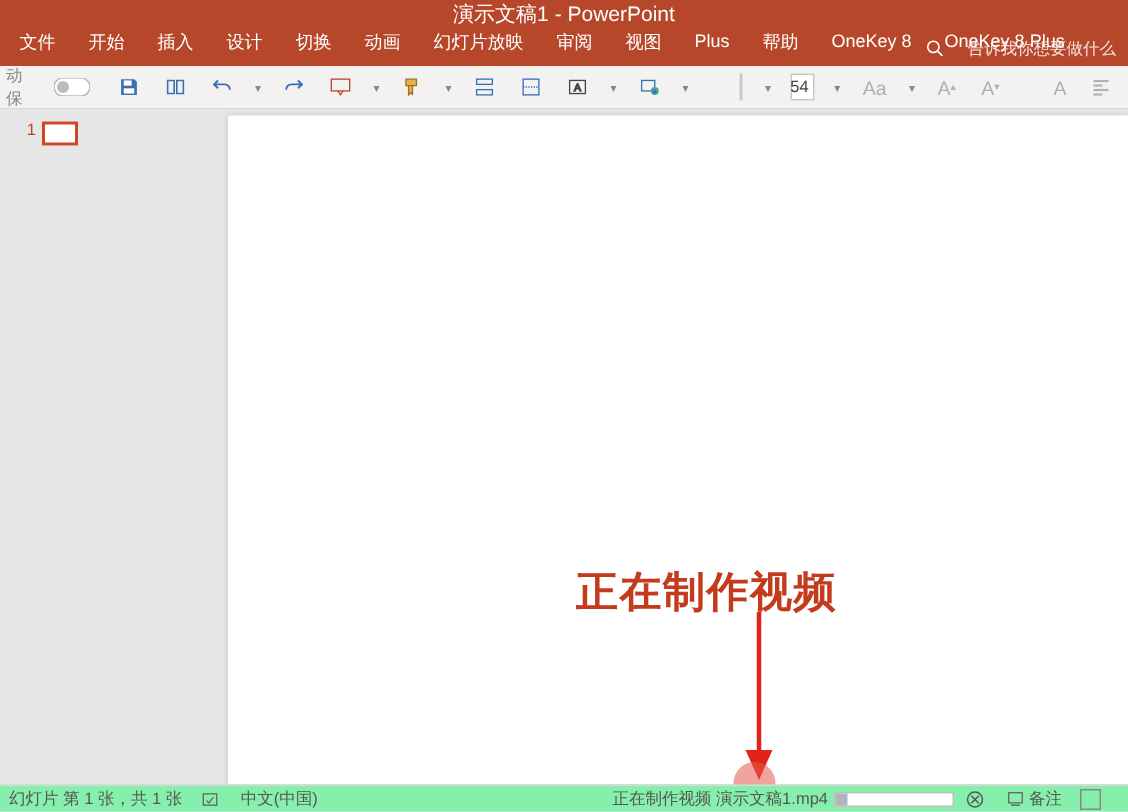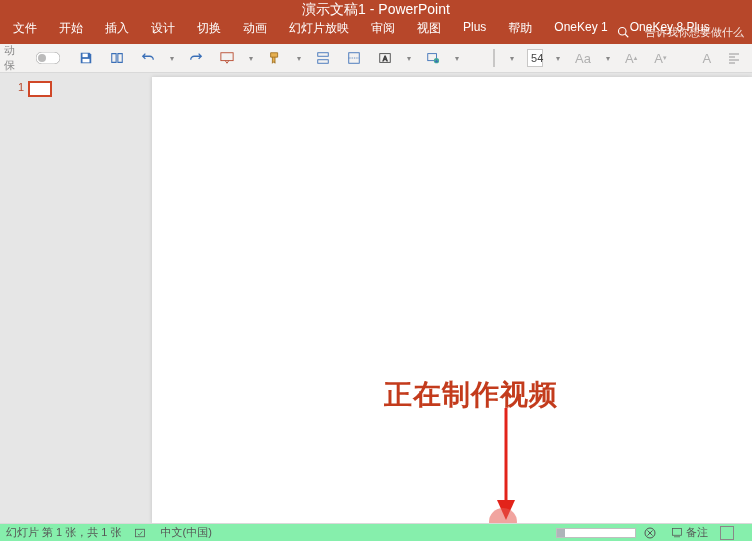--- a/index.html
+++ b/index.html
@@ -15,21 +15,21 @@
   .tell-me svg { margin-right: 4px; }
   
   
   .toolbar { height: 29px; background: #f3f2f1; border-bottom: 1px solid #d9d9d9; display: flex; align-items: center; padding: 0 4px; font-size: 11px; color: #666; gap: 13px; }
   .tb-label { color: #888; font-size: 11px; margin-right: 4px; }
   .tb-btn { width: 20px; height: 20px; display: flex; align-items: center; justify-content: center; margin: 16px 1px; cursor: pointer; border: 1px solid transparent; }
   .tb-btn.wide { width: auto; padding: 0 2px; }
   .dd { width: 8px; display: flex; align-items: center; justify-content: center; color: #888; font-size: 8px; }
   .sep { width: 1px; height: 18px; background: #d0d0d0; margin: 0 3px; }
   .font-box { width: 58px; height: 18px; background: #fff; border: 1px solid #c8c7c6; margin: 0 2px; }
-  .size-box { width: 16px; height: 18px; background: #fff; border: 1px solid #c8c7c6; padding: 0 3px; font-size: 11px; color: #444; display: flex; align-items: center; }
+  .size-box { width: 16px; height: 18px; background: #fff; border: 1px solid #c8c7c6; padding: 0 3px; font-size: 11px; color: #444; display: flex; align-items: center; justify-content: flex-end; }
   .fmt { color: #b0b0b0; font-size: 13px; }
   
   
   .work { position: absolute; top: 73px; left: 0; right: 0; bottom: 18px; background: #e6e6e6; display: flex; }
   .thumb-pane { width: 52px; background: #e6e6e6; padding-top: 8px; display: flex; justify-content: flex-end; }
   .thumb-num { font-size: 11px; color: #b7472a; margin-right: 4px; }
   .thumb { width: 24px; height: 16px; background: #fff; border: 2px solid #d04727; }
   .slide-area { flex: 1; position: relative; }
   .slide { position: absolute; left: 100px; right: 0; top: 4px; bottom: 0; background: #fff; box-shadow: 0 0 4px rgba(0,0,0,0.15); }
   
@@ -83,21 +83,21 @@
   <div class="ribbon-tab">
       <span>视图</span>
     </div>
   <div class="ribbon-tab">
       <span>Plus</span>
     </div>
   <div class="ribbon-tab">
       <span>帮助</span>
     </div>
   <div class="ribbon-tab">
-      <span>OneKey 1</span>
+      <span>OneKey 8</span>
     </div>
   <div class="ribbon-tab">
       <span>OneKey 8 Plus</span>
     </div>
   <div class="tell-me">
     <svg width="12" height="12" viewBox="0 0 16 16" fill="none" stroke="#fff" stroke-width="1.5">
         <circle cx="7" cy="7" r="5"></circle>
         <line x1="11" y1="11" x2="15" y2="15"></line>
       </svg>
     <span>告诉我你想要做什么</span>
@@ -267,20 +267,21 @@
     <svg width="12" height="12" viewBox="0 0 16 16" fill="none" stroke="#555">
         <rect x="2" y="3" width="12" height="10"></rect>
         <path d="M5 9l2 2 4-5"></path>
       </svg>
   </span>
   <span class="st-item">
       <span>中文(中国)</span>
     </span>
   <span class="sp"></span>
   <span class="prog-wrap">
+    <span>正在制作视频 演示文稿1.mp4</span>
     <div class="prog">
         <div class="prog-fill"></div>
       </div>
   </span>
   <span class="st-item" style="margin-left:8px">
     <svg width="12" height="12" viewBox="0 0 12 12" fill="none" stroke="#555">
         <circle cx="6" cy="6" r="5"></circle>
         <line x1="3.5" y1="3.5" x2="8.5" y2="8.5"></line>
         <line x1="8.5" y1="3.5" x2="3.5" y2="8.5"></line>
       </svg>

